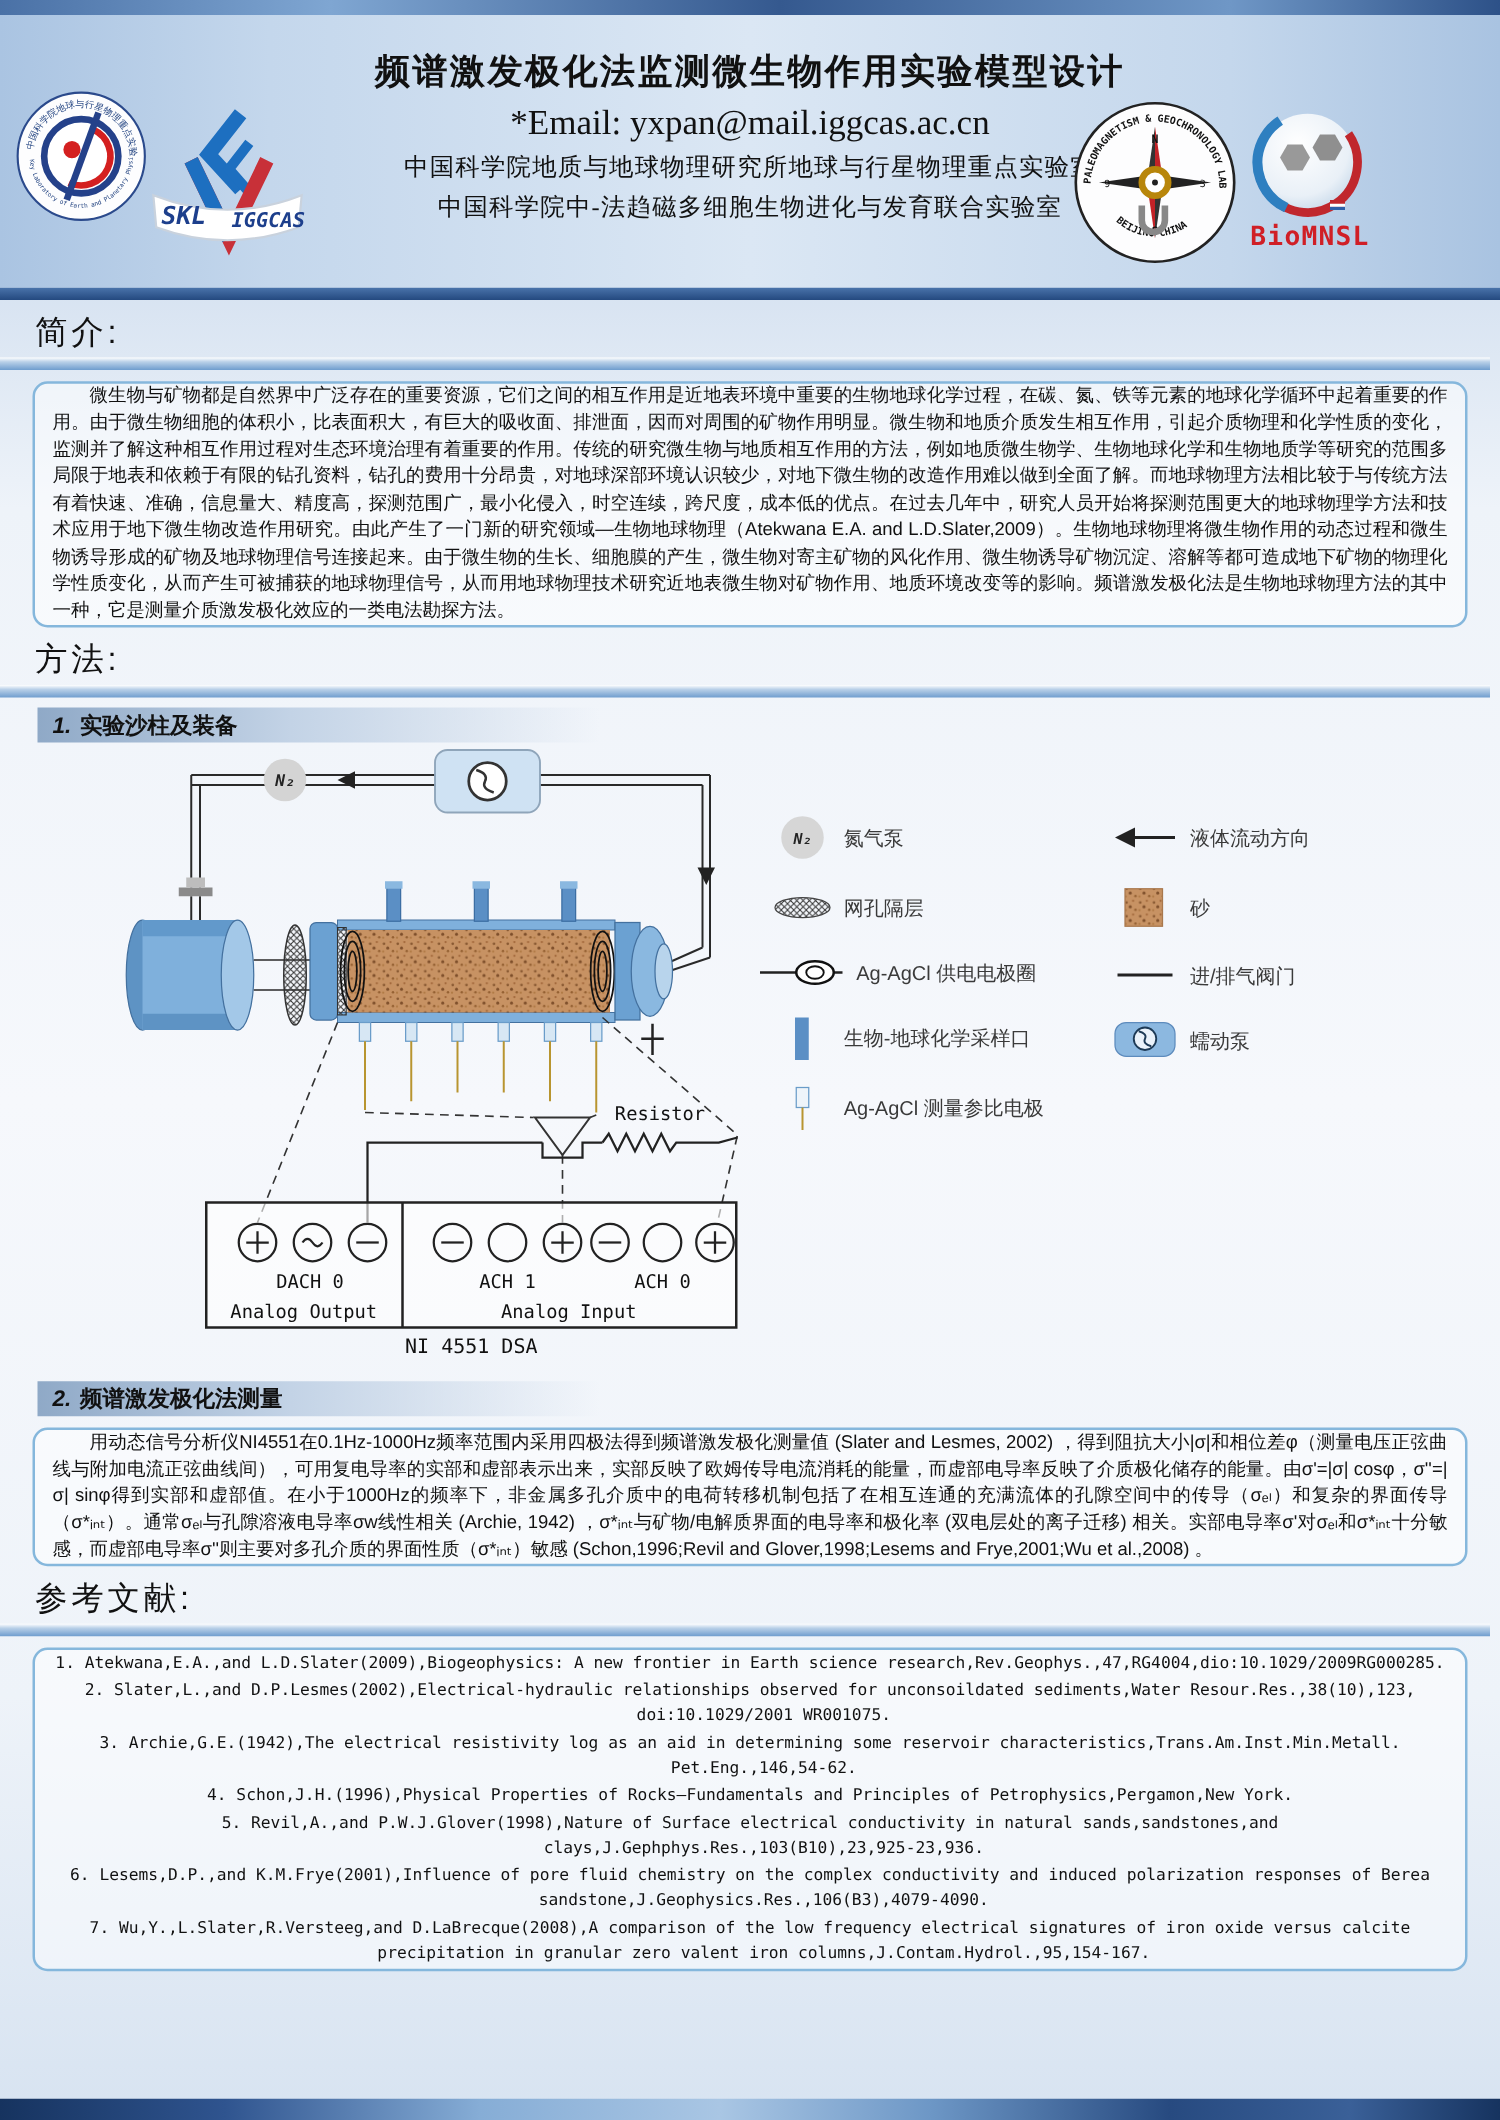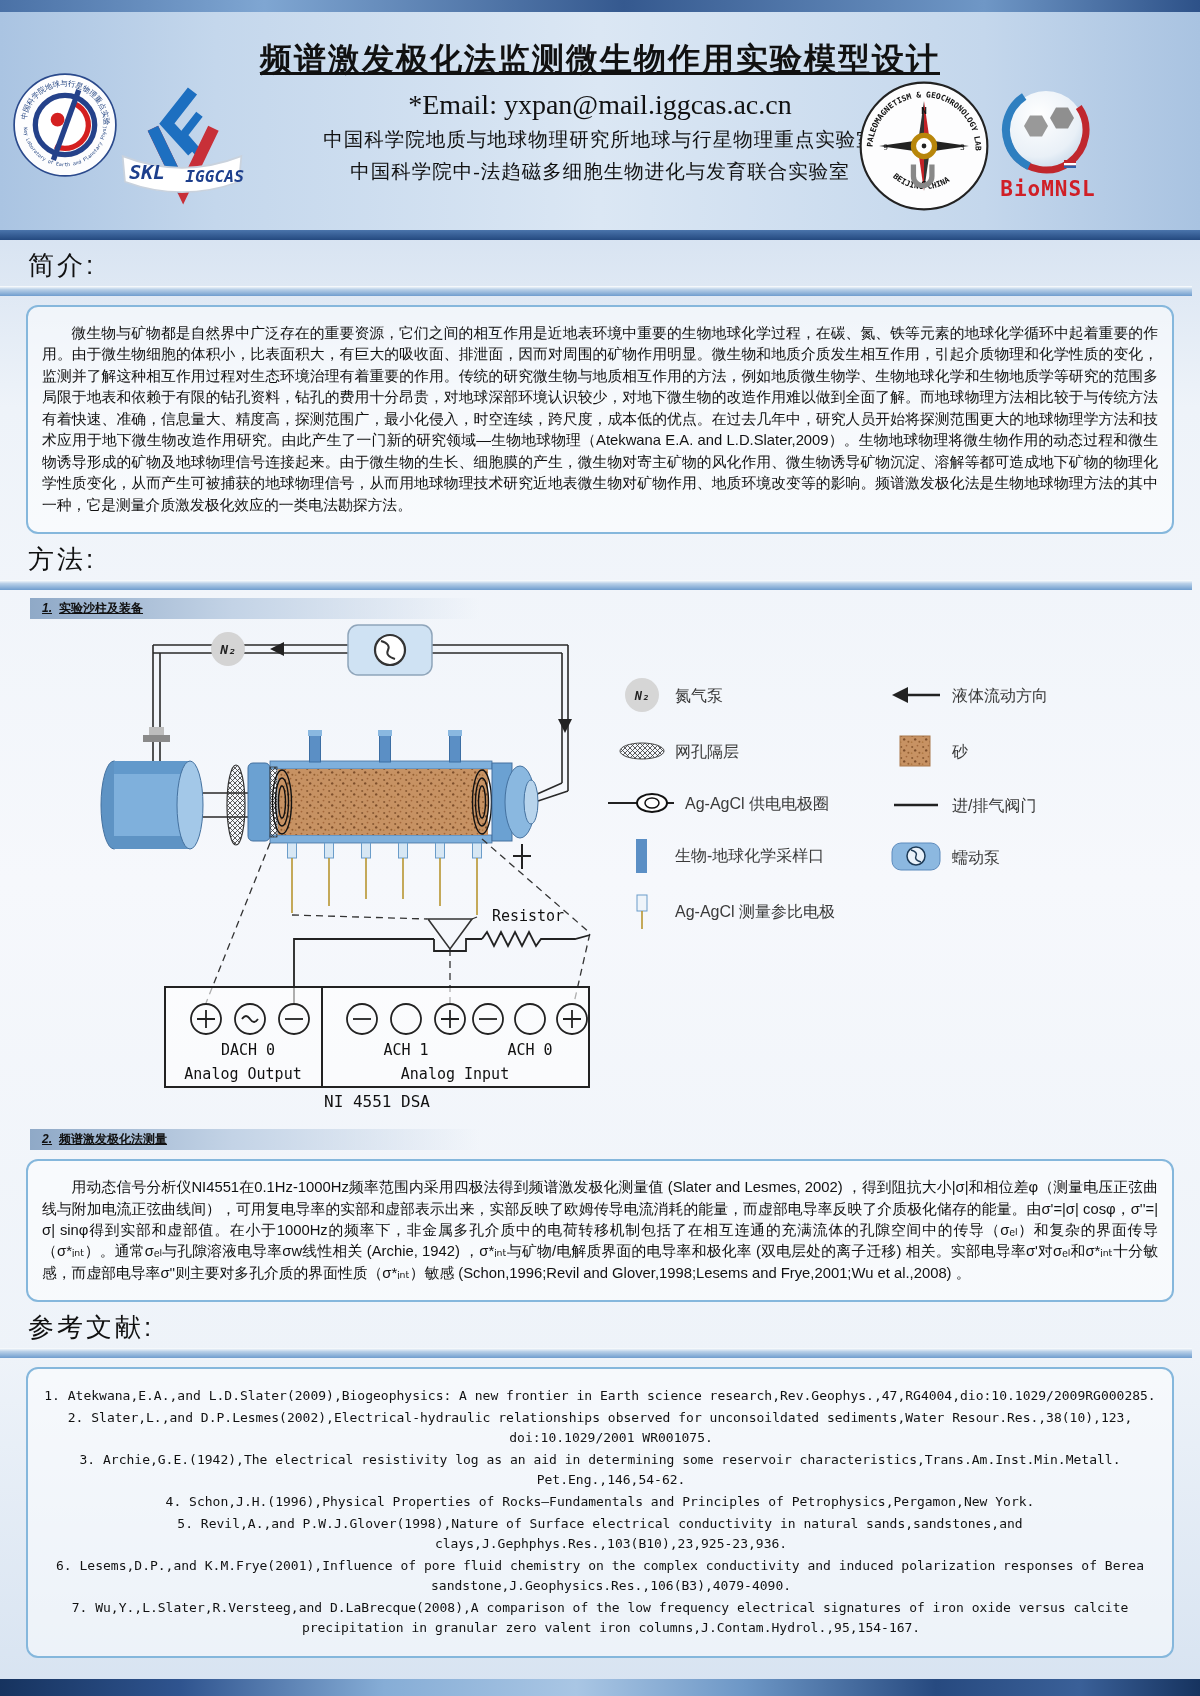--- a/index.html
+++ b/index.html
@@ -5,33 +5,33 @@
   html,body{margin:0;padding:0;background:#9fb9d8;}
   .poster{position:relative;width:1200px;height:1696px;margin:0 auto;overflow:hidden;
     background:linear-gradient(180deg,#b7cbe5 0%,#cddcee 9%,#eef3f9 24%,#f6f8fc 52%,#eef3f9 80%,#d7e3f1 100%);
     font-family:"Liberation Sans","DejaVu Sans",sans-serif;color:#111;}
   .top-bar{height:12px;background:linear-gradient(90deg,#4a71a6,#7fa6d2 22%,#35598f 52%,#6f97c6 82%,#2d5188);}
   .bottom-bar{position:absolute;left:0;right:0;bottom:0;height:17px;
     background:linear-gradient(90deg,#16335f,#2f548f 15%,#86add6 32%,#a9c6e4 48%,#6d97c6 62%,#274a80 78%,#3a6098 90%,#16335f);}
   header{position:relative;height:218px;
     background:linear-gradient(90deg,#aac4e2 0%,#c4d7ec 18%,#dbe7f4 50%,#c4d7ec 82%,#a9c3e1 100%);}
   .hc{position:absolute;left:240px;width:720px;top:26px;text-align:center;}
-  .title{font-family:"Liberation Serif","DejaVu Serif",serif;font-weight:bold;font-size:32px;letter-spacing:2px;margin:0;text-decoration:underline;}
+  .title{font-family:"Liberation Serif","DejaVu Serif",serif;font-weight:bold;font-size:28px;letter-spacing:2px;margin:0;}
   .authors{font-family:"Liberation Serif","DejaVu Serif",serif;font-size:20px;margin-top:9px;letter-spacing:4px;}
   .email{font-family:"Liberation Serif","DejaVu Serif",serif;font-size:28px;margin-top:7px;}
   .affil{font-family:"Liberation Serif","DejaVu Serif",serif;font-size:19.5px;margin-top:5px;letter-spacing:1px;}
   .logo{position:absolute;}
   .navy-band{height:10px;background:linear-gradient(180deg,#4a74ab,#24497f);}
   h2.sec{font-size:26px;font-weight:normal;margin:8px 0 3px 28px;letter-spacing:3px;}
   .rule{height:10px;margin-right:8px;background:linear-gradient(180deg,#ffffff 0%,#b9d0e8 35%,#6f9dce 100%);}
   .tbox{margin:9px 26px 0 26px;border:2px solid #85b7dc;border-radius:12px;background:rgba(255,255,255,.5);
-    padding:16px 14px;font-size:14.8px;line-height:1.45;text-align:justify;}
+    padding:0 14px;font-size:14.8px;line-height:1.45;text-align:justify;}
   .tbox p{margin:0;text-indent:2em;}
-  .sub-label{margin:8px 0 0 30px;width:430px;padding:2px 8px 2px 12px;font-weight:bold;font-size:12px;
-    background:linear-gradient(90deg,#8fa9c7 0%,#c3d3e6 45%,rgba(243,247,251,0) 100%);text-decoration:underline;}
+  .sub-label{margin:8px 0 0 30px;width:430px;padding:2px 8px 2px 12px;font-weight:bold;font-size:18px;
+    background:linear-gradient(90deg,#8fa9c7 0%,#c3d3e6 45%,rgba(243,247,251,0) 100%);}
   .sub-num{font-style:italic;margin-right:7px;}
   .diagram-wrap{margin:4px 30px 0 30px;}
   .fig-caption{margin:2px 48px 0 115px;font-size:12px;font-weight:bold;line-height:1.4;color:#1a1a1a;}
   .refs{font-family:"DejaVu Sans Mono","Liberation Mono",monospace;font-size:13px;line-height:1.58;text-align:center;}
   .ref{padding-left:1.7em;text-indent:-1.7em;margin:1px 0;}
   svg text{font-family:"DejaVu Sans Mono","Liberation Mono",monospace;}
   svg text.cn{font-family:"Liberation Sans","DejaVu Sans",sans-serif;}
 </style>
 </head>
 <body>

